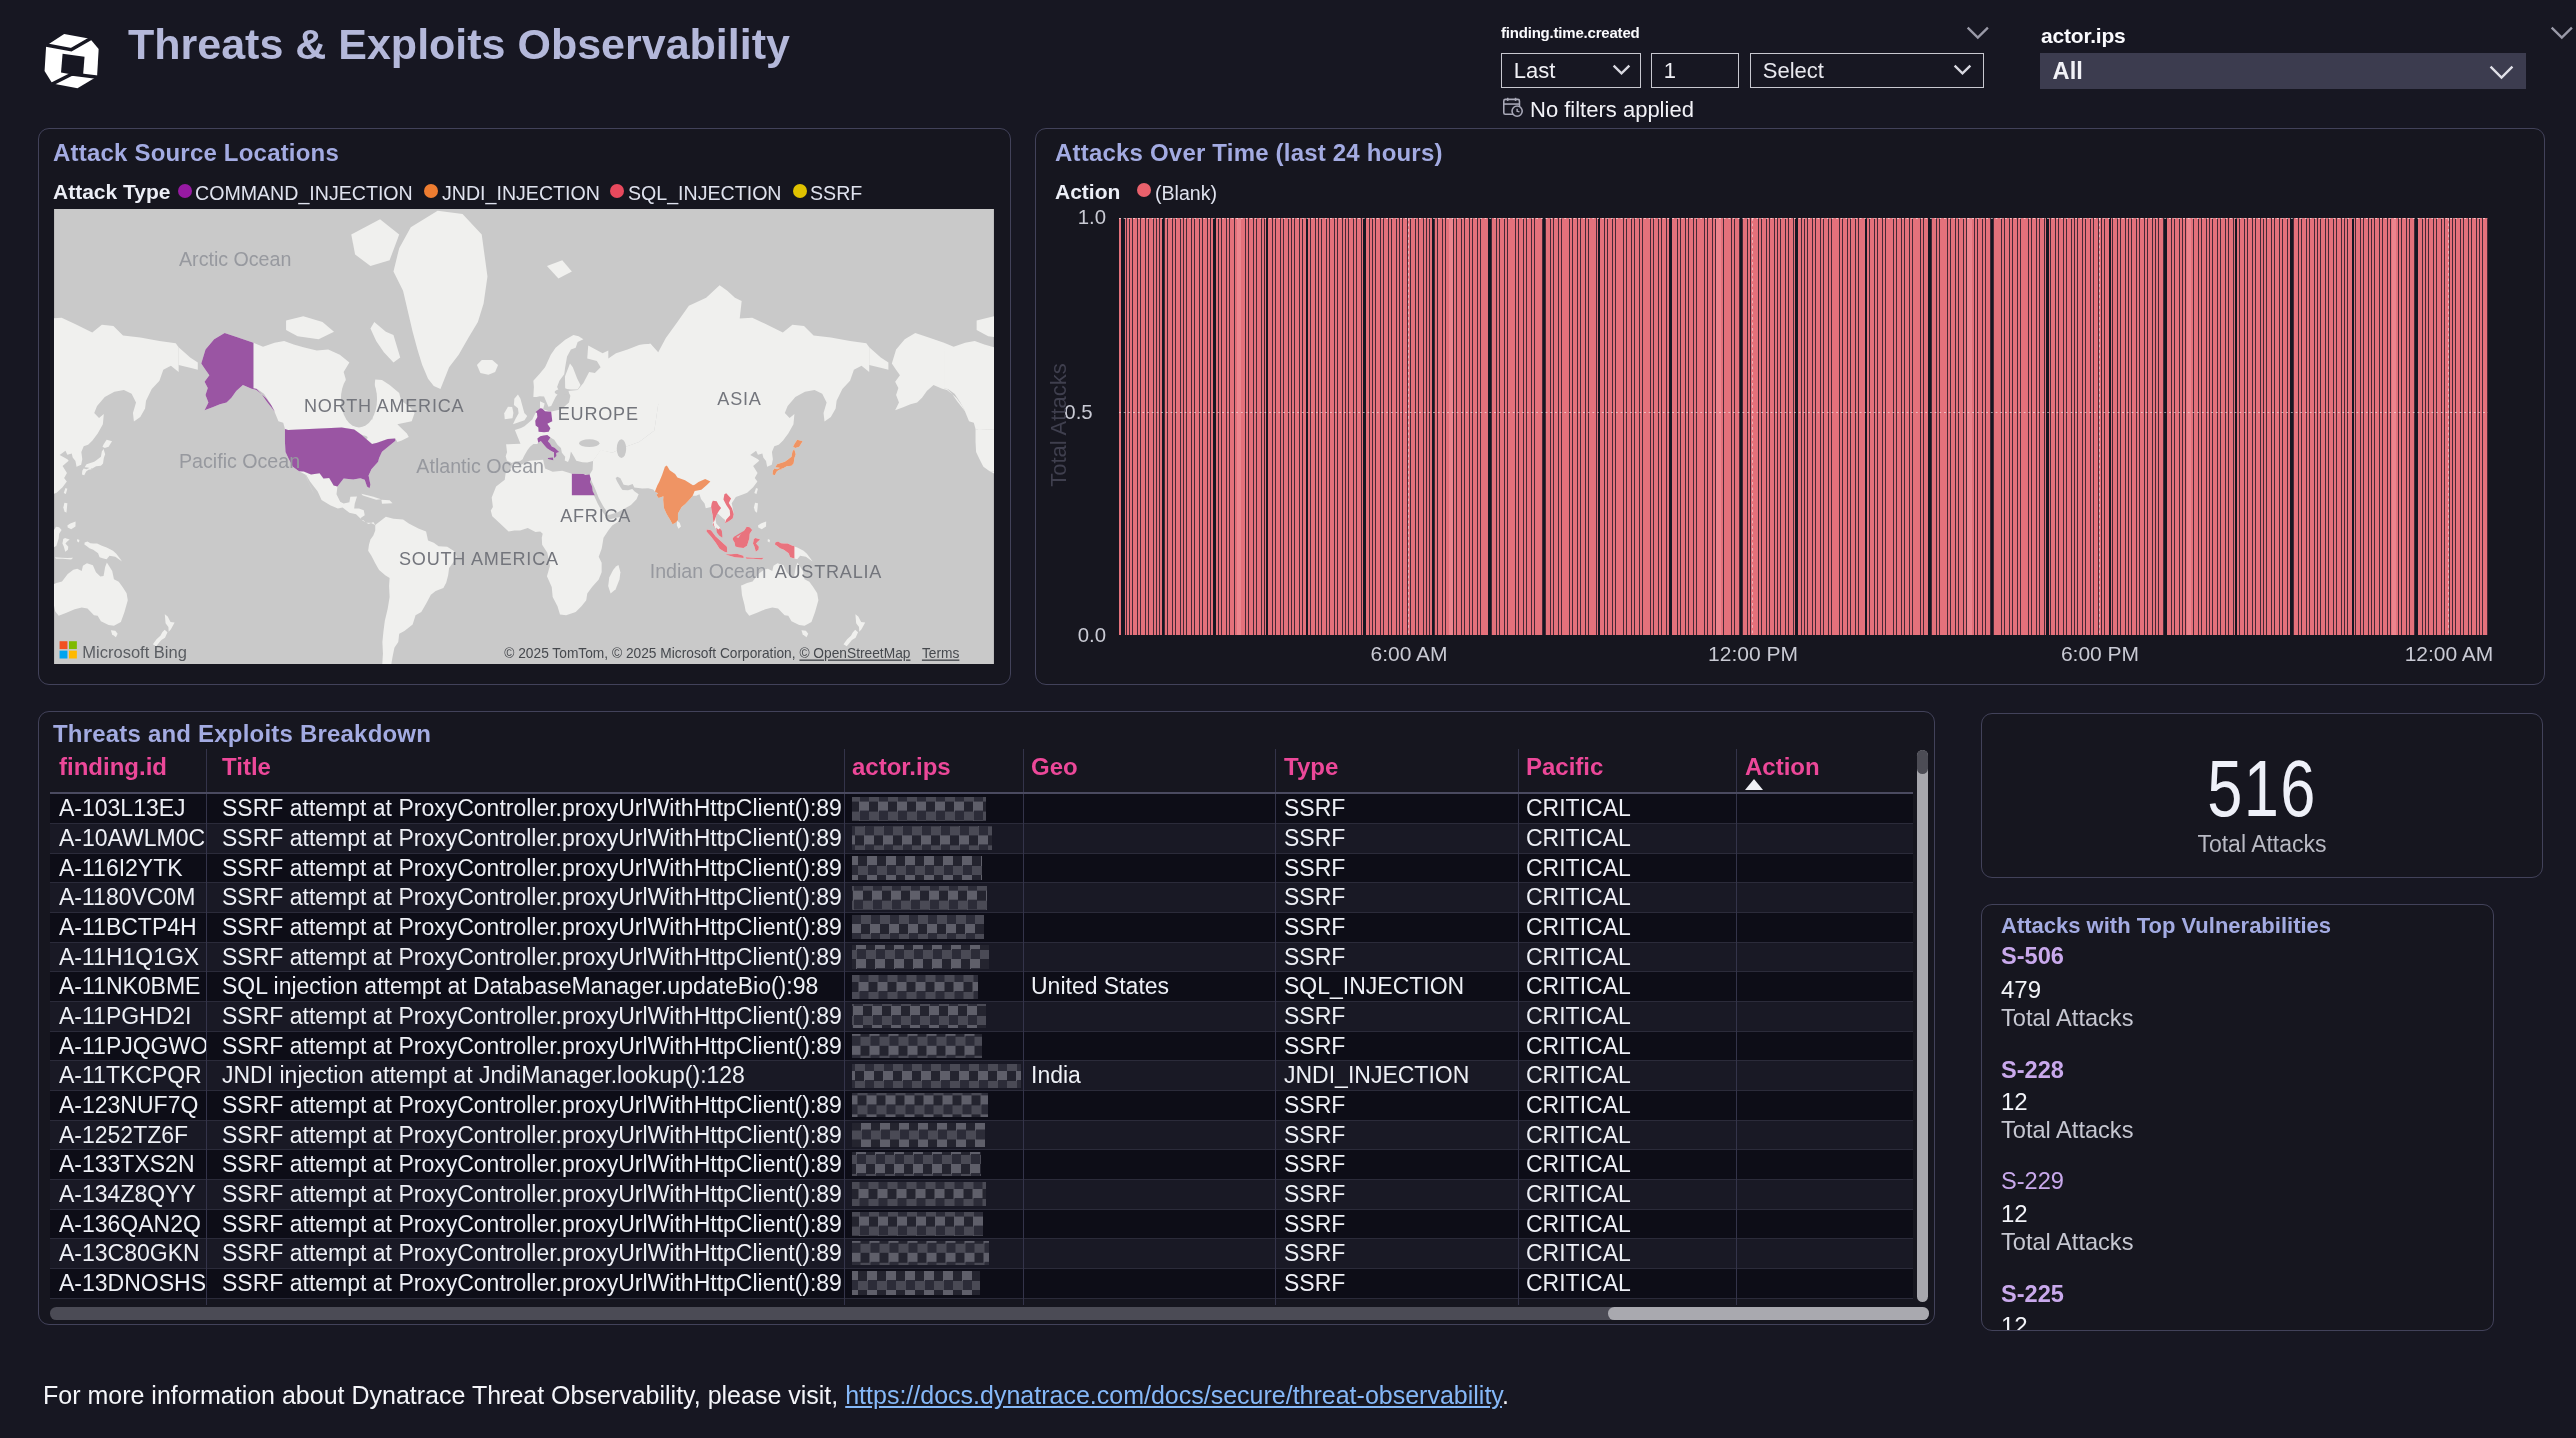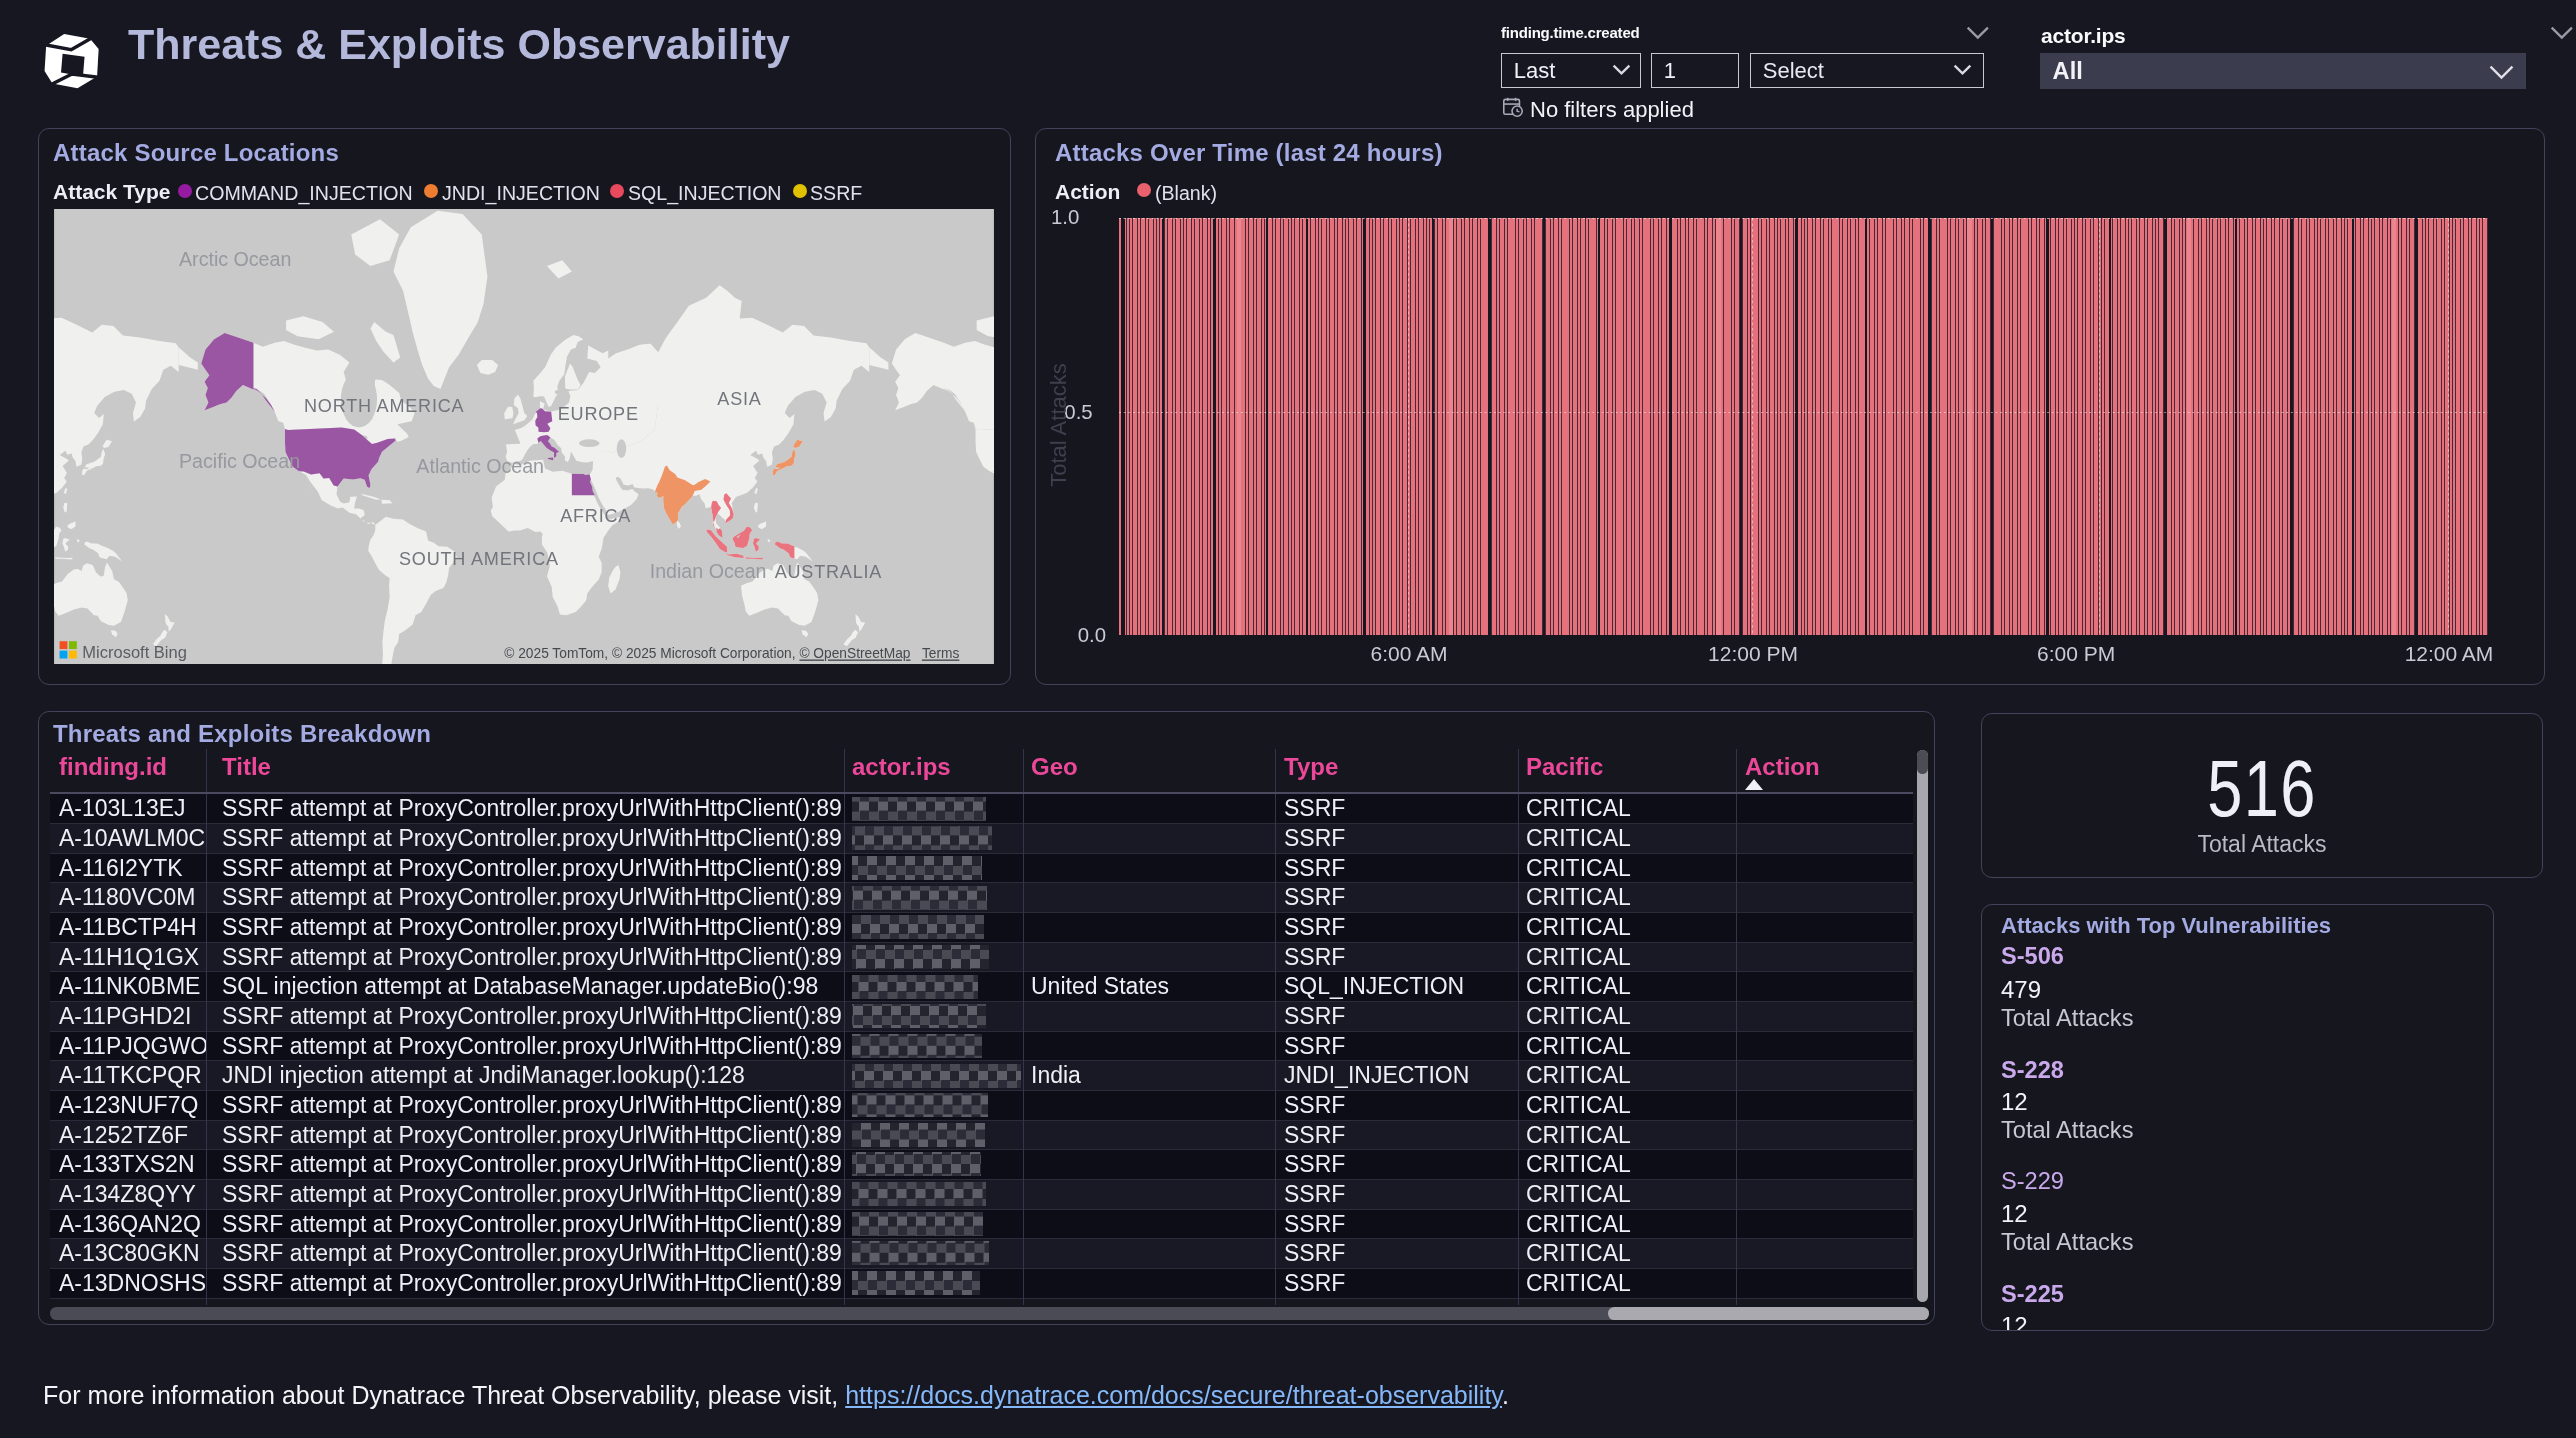--- a/index.html
+++ b/index.html
@@ -162,21 +162,21 @@
     <rect x="19" y="562" width="10" height="10" fill="#ffb900"></rect>
 <text x="36" y="571" font-family="Liberation Sans,sans-serif" font-size="21px" fill="#5a5d62">Microsoft Bing</text>
 <text x="1152" y="572" text-anchor="end" font-family="Liberation Sans,sans-serif" font-size="17.5px" fill="#46494e">© 2025 TomTom, © 2025 Microsoft Corporation, <tspan text-decoration="underline">© OpenStreetMap</tspan>&nbsp;&nbsp;&nbsp;<tspan text-decoration="underline">Terms</tspan></text>
 </svg>
 
 <div class="panel" style="left:1035px;top:128px;width:1510px;height:557px"></div>
 <div class="ptitle" style="left:1055px;top:139px">Attacks Over Time (last 24 hours)</div>
 <div class="abs" style="left:1055px;top:180px;font-size:21px;font-weight:bold;color:#eceef6">Action</div>
 <div class="dot" style="left:1137px;top:183px;background:#e9616c"></div>
 <div class="ltxt" style="left:1155px;top:182px;font-size:19.6px">(Blank)</div>
-<div class="abs" style="left:1051px;top:206px;font-size:20.4px;color:#c9cad4;width:55px;text-align:left">1.0</div>
+<div class="abs" style="left:1051px;top:206px;font-size:20.4px;color:#c9cad4;width:55px;text-align:right">1.0</div>
 <div class="abs" style="left:1051px;top:401px;font-size:20.4px;color:#c9cad4;width:55px;text-align:center">0.5</div>
 <div class="abs" style="left:1051px;top:624px;font-size:20.4px;color:#c9cad4;width:55px;text-align:right">0.0</div>
 <div class="abs" style="left:988px;top:412px;font-size:22px;color:#3f3f4e;transform:rotate(-90deg);transform-origin:center;width:141px;text-align:center">Total Attacks</div>
 <div class="abs" style="left:1119px;top:218px;width:1369px;height:417px;background:repeating-linear-gradient(90deg,#e4717b 0px,#e4717b 2px,#472936 2px,#472936 2.7px)">
 <div class="abs" style="left:2.4px;top:0;width:3.9px;height:417px;background:#171722"></div>
 <div class="abs" style="left:43px;top:0;width:2.4px;height:417px;background:#171722"></div>
 <div class="abs" style="left:94px;top:0;width:3.1px;height:417px;background:#171722"></div>
 <div class="abs" style="left:147px;top:0;width:2.4px;height:417px;background:#171722"></div>
 <div class="abs" style="left:187px;top:0;width:2.4px;height:417px;background:#171722"></div>
 <div class="abs" style="left:244px;top:0;width:3.1px;height:417px;background:#171722"></div>
@@ -205,21 +205,21 @@
 <div class="abs" style="left:1273px;top:0;width:3.9px;height:417px;background:#ec858e"></div>
 <div class="abs" style="left:0;top:0;width:1369px;height:0.8px;background-image:linear-gradient(90deg,rgba(255,255,255,.6) 0 1.6px,transparent 1.6px 4.7px);background-size:4.7px 0.8px"></div>
 <div class="abs" style="left:0;top:194px;width:1369px;height:0.8px;background-image:linear-gradient(90deg,rgba(255,255,255,.5) 0 1.6px,transparent 1.6px 4.7px);background-size:4.7px 0.8px"></div>
 <div class="abs" style="left:289px;top:0;width:0.8px;height:417px;background-image:linear-gradient(180deg,rgba(255,255,255,.45) 0 2.4px,transparent 2.4px 5.5px);background-size:0.8px 5.5px"></div>
 <div class="abs" style="left:633px;top:0;width:0.8px;height:417px;background-image:linear-gradient(180deg,rgba(255,255,255,.45) 0 2.4px,transparent 2.4px 5.5px);background-size:0.8px 5.5px"></div>
 <div class="abs" style="left:980px;top:0;width:0.8px;height:417px;background-image:linear-gradient(180deg,rgba(255,255,255,.45) 0 2.4px,transparent 2.4px 5.5px);background-size:0.8px 5.5px"></div>
 <div class="abs" style="left:1329px;top:0;width:0.8px;height:417px;background-image:linear-gradient(180deg,rgba(255,255,255,.45) 0 2.4px,transparent 2.4px 5.5px);background-size:0.8px 5.5px"></div>
 </div>
 <div class="abs" style="left:1346px;top:642px;font-size:21px;color:#c9cad4;width:126px;text-align:center">6:00 AM</div>
 <div class="abs" style="left:1690px;top:642px;font-size:21px;color:#c9cad4;width:126px;text-align:center">12:00 PM</div>
-<div class="abs" style="left:2037px;top:642px;font-size:21px;color:#c9cad4;width:126px;">6:00 PM</div>
+<div class="abs" style="left:2037px;top:642px;font-size:21px;color:#c9cad4;width:126px;text-align:center">6:00 PM</div>
 <div class="abs" style="left:2386px;top:642px;font-size:21px;color:#c9cad4;width:126px;text-align:center">12:00 AM</div>
 
 <div class="panel" style="left:38px;top:711px;width:1897px;height:614px"></div>
 <div class="ptitle" style="left:53px;top:720px">Threats and Exploits Breakdown</div>
 <div class="hcell" style="left:59px;top:753px">finding.id</div>
 <div class="hcell" style="left:222px;top:753px">Title</div>
 <div class="hcell" style="left:852px;top:753px">actor.ips</div>
 <div class="hcell" style="left:1031px;top:753px">Geo</div>
 <div class="hcell" style="left:1284px;top:753px">Type</div>
 <div class="hcell" style="left:1526px;top:753px">Pacific</div>

